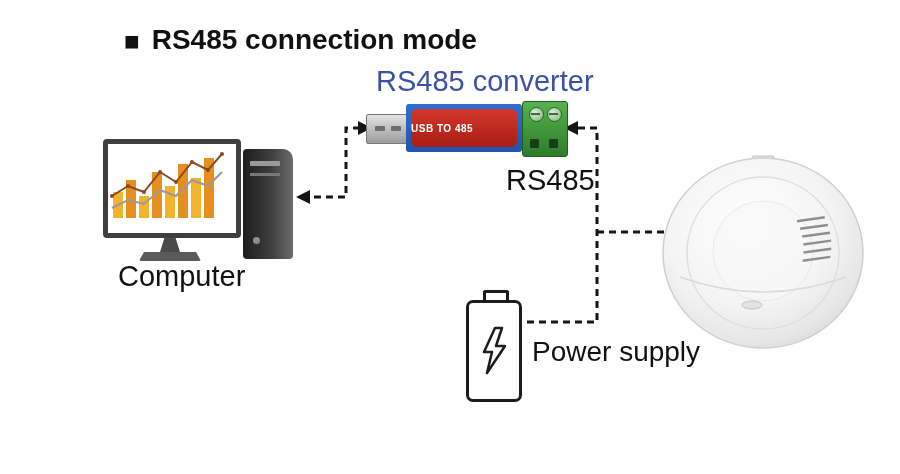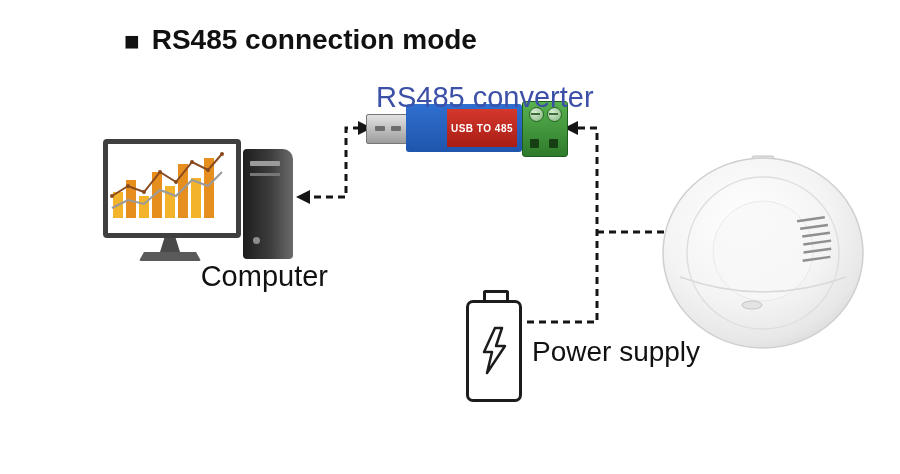--- a/index.html
+++ b/index.html
@@ -4,40 +4,40 @@
 <style>
   html,body{margin:0;padding:0;background:#ffffff;}
   .canvas{
     position:relative;width:900px;height:474px;background:#ffffff;overflow:hidden;
     font-family:"Liberation Sans", sans-serif;color:#111;
   }
   .abs{position:absolute;}
   
   .title{left:124px;top:24px;font-size:28px;font-weight:bold;display:flex;align-items:center;gap:12px;}
   .title .sq{display:inline-block;font-size:26px;line-height:1;transform:translateY(1px);}
-  .converter-label{left:376px;top:65px;font-size:29px;color:#3b50a6;margin-top:16px;}
+  .converter-label{left:376px;top:65px;font-size:29px;color:#3b50a6;}
   .rs485-label{left:506px;top:164px;font-size:29px;}
-  .computer-label{left:118px;top:260px;width:210px;text-align:right;font-size:29px;}
+  .computer-label{left:118px;top:260px;width:210px;text-align:left;font-size:29px;}
   .power-label{left:532px;top:336px;font-size:28px;}
   .power-spec{left:396px;top:409px;font-size:30px;}
   
   .connections{left:0;top:0;z-index:1;}
   .device{z-index:2;}
   .label{z-index:3;}
   
   .converter{left:366px;top:104px;width:200px;height:48px;}
   .usb-plug{position:absolute;left:0;top:10px;width:42px;height:28px;
     background:linear-gradient(180deg,#e2e2e2,#9c9c9c);border:1px solid #777;border-radius:2px;}
   .usb-slot{position:absolute;width:10px;height:5px;background:#6d6d6d;top:11px;border-radius:1px;}
   .usb-slot.s1{left:8px;} .usb-slot.s2{left:24px;}
   .conv-body{position:absolute;left:40px;top:0;width:116px;height:48px;
     background:linear-gradient(180deg,#2f6fd0,#1f55ab);border-radius:3px;}
   .conv-red{position:absolute;left:5px;top:5px;right:5px;bottom:5px;
-    background:linear-gradient(180deg,#d5372c,#a81d14);border-radius:0;
-    display:flex;align-items:center;justify-content:center;margin-left:36px;}
+    background:linear-gradient(180deg,#d5372c,#a81d14);border-radius:6px;
+    display:flex;align-items:center;justify-content:flex-start;}
   .conv-text{color:#ffffff;font-size:10px;font-weight:bold;letter-spacing:.5px;white-space:nowrap;}
   .terminal{position:absolute;left:156px;top:-3px;width:44px;height:54px;
     background:linear-gradient(180deg,#58b14f,#2e7b2b);border:1px solid #1f5e1e;border-radius:3px;}
   .screw{position:absolute;width:13px;height:13px;border-radius:50%;
     background:radial-gradient(circle at 35% 35%,#d9efd6,#7fb27a);border:1px solid #24651f;}
   .screw.sc1{left:6px;top:5px;} .screw.sc2{left:24px;top:5px;}
   .screw:after{content:"";position:absolute;left:1px;top:5px;width:9px;height:2px;background:#3c6b38;}
   .thole{position:absolute;width:9px;height:9px;background:#163f14;border-radius:1px;bottom:8px;}
   .thole.t1{left:7px;} .thole.t2{left:26px;}
   
@@ -96,20 +96,21 @@
       </div>
     </div>
     <div class="terminal">
       <span class="screw sc1"></span>
       <span class="screw sc2"></span>
       <span class="thole t1"></span>
       <span class="thole t2"></span>
     </div>
   </div>
 
+  <div class="abs rs485-label label">RS485</div>
 
   <div class="abs monitor device">
     <svg width="118" height="79" viewBox="0 0 118 79">
       <g>
         <rect x="5" y="48" width="10" height="26" fill="#f3b32a"></rect>
         <rect x="18" y="36" width="10" height="38" fill="#e78f1e"></rect>
         <rect x="31" y="52" width="10" height="22" fill="#f3b32a"></rect>
         <rect x="44" y="28" width="10" height="46" fill="#e78f1e"></rect>
         <rect x="57" y="42" width="10" height="32" fill="#f3b32a"></rect>
         <rect x="70" y="20" width="10" height="54" fill="#e78f1e"></rect>

